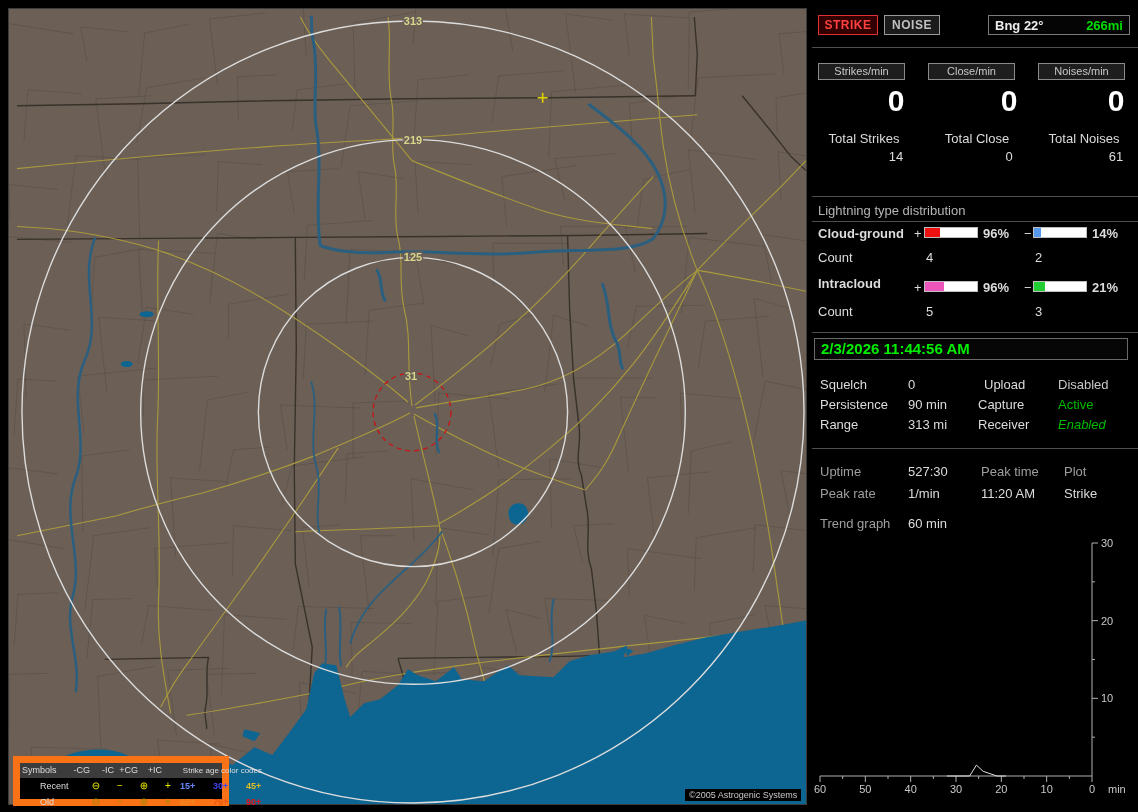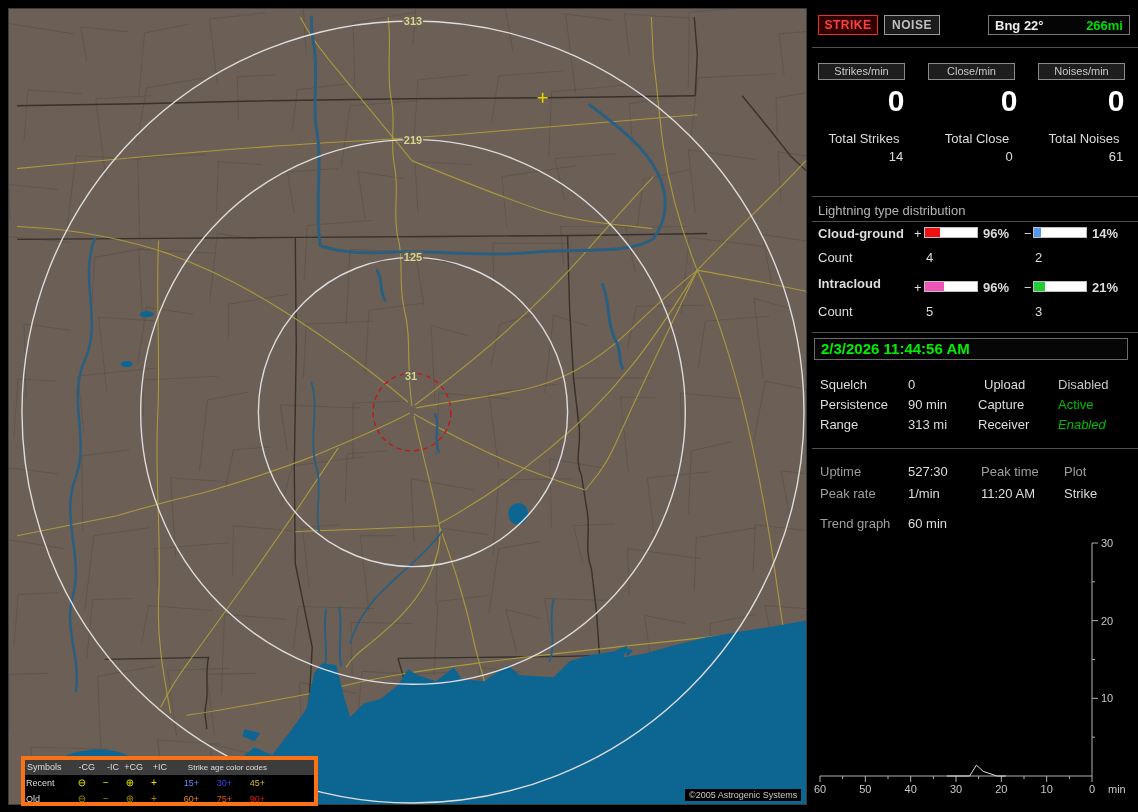--- a/index.html
+++ b/index.html
@@ -14,26 +14,26 @@
   .bigzero{position:absolute;width:116px;text-align:center;font-size:30px;font-weight:bold;color:#fff}
   .colcap{position:absolute;width:116px;text-align:center;font-size:13px;color:#dcdcdc;white-space:nowrap}
   .bar{position:absolute;width:54px;height:11px;background:#fff;border:1px solid #bdbdbd}
   .bar>div{height:100%;width:0}
   .clockbox{position:absolute;left:814px;top:338px;width:314px;height:22px;line-height:20px;background:#060606;border:1px solid #6a6a6a;font-size:15px;font-weight:bold;padding-left:6px;white-space:nowrap}
   .bngbox{position:absolute;left:988px;top:15px;width:142px;height:20px;background:#050505;border:1px solid #7a7a7a;display:flex;justify-content:space-between;align-items:center;padding:0 6px;font-size:13px;font-weight:bold;color:#ececec}
   #map{position:absolute;left:8px;top:8px;width:799px;height:797px;border:1px solid #3c3c3c;background:#fdba74}
   #map svg{display:block;width:100%;height:100%}
   svg text{font-family:"Liberation Sans",sans-serif}
   .copyright{position:absolute;left:676px;top:780px;background:#000;color:#c8c8c8;font-size:9px;padding:1px 4px;white-space:nowrap}
-  .legend{position:absolute;left:12px;top:747px;width:297px;height:50px;background:#000;border:4px solid #f97316;font-size:9px;color:#ddd}
+  .legend{position:absolute;left:4px;top:747px;width:216px;height:50px;background:#000;border:7px solid #f97316;font-size:9px;color:#ddd}
   .legend .hdr{display:grid;grid-template-columns:44px 24px 24px 24px 24px 100px;background:#3c3c3c;height:15px;line-height:15px;padding:0 2px}
-  .legend .row{display:grid;grid-template-columns:44px 24px 24px 24px 24px 33px 33px 33px;height:16px;line-height:16px;padding:0 1px}
+  .legend .row{display:grid;grid-template-columns:44px 24px 24px 24px 24px 33px 33px 33px;height:16px;line-height:16px;padding:0 20px}
   .legend .c{text-align:right;white-space:nowrap}
   .legend .sym{text-align:center;font-size:10px;line-height:15px}
-  .legend .age{text-align:right;font-weight:normal}
+  .legend .age{text-align:left;font-weight:bold}
   .trend{position:absolute;left:812px;top:535px}
 </style>
 </head>
 <body>
 
 <div id="map">
   <svg viewBox="0 0 799 797">
     <rect width="799" height="797" fill="#6b5f56"></rect>
     <path id="county-lines" fill="none" stroke="#584e45" stroke-width="0.8" opacity="0.7" d="M-4,14 l69,11 M-4,14 l-3,44 M19,81 l54,4 M19,81 l-4,51 M0,176 l49,5 M0,176 l1,35 M-3,228 l65,6 M-3,228 l-10,62 M15,316 l47,6 M15,316 l2,74 M9,371 l38,2 M9,371 l-4,57 M0,460 l49,6 M0,460 l-7,77 M-1,532 l56,9 M-1,532 l-9,49 M9,587 l40,-2 M9,587 l-4,52 M-0,667 l39,-1 M-0,667 l0,59 M22,740 l78,2 M22,740 l4,46 M72,18 l48,5 M72,18 l6,35 M87,90 l56,-3 M87,90 l10,79 M67,147 l66,4 M67,147 l-9,76 M86,249 l49,-9 M86,249 l-4,64 M90,309 l62,4 M90,309 l8,75 M69,368 l78,-8 M69,368 l6,57 M73,448 l48,-6 M73,448 l1,77 M85,528 l56,-8 M85,528 l-9,75 M84,592 l39,-1 M84,592 l-6,59 M89,669 l57,-10 M89,669 l3,72 M73,768 l38,-3 M73,768 l-7,39 M136,24 l46,-9 M136,24 l-6,63 M138,79 l58,-10 M138,79 l-10,55 M129,149 l68,-3 M129,149 l2,80 M130,241 l76,4 M130,241 l4,70 M138,299 l47,7 M138,299 l-9,57 M134,372 l76,-4 M134,372 l1,36 M162,470 l57,4 M162,470 l5,79 M146,541 l76,-6 M146,541 l3,39 M140,598 l65,5 M140,598 l-7,38 M159,663 l62,-2 M159,663 l9,66 M149,733 l63,4 M149,733 l6,47 M201,10 l56,-6 M201,10 l8,66 M229,68 l39,-2 M229,68 l1,43 M210,153 l43,3 M210,153 l-2,50 M209,225 l38,6 M209,225 l-8,70 M220,296 l60,-10 M220,296 l-0,35 M199,392 l41,-8 M199,392 l-8,71 M225,442 l37,-3 M225,442 l-8,39 M225,518 l58,5 M225,518 l-1,50 M216,607 l62,5 M216,607 l-3,80 M198,667 l50,-1 M198,667 l8,61 M202,737 l44,10 M202,737 l5,77 M295,-1 l48,-10 M295,-1 l3,49 M289,81 l50,-6 M289,81 l-5,41 M279,163 l51,-3 M279,163 l7,42 M299,217 l65,-5 M299,217 l-3,55 M298,316 l67,-3 M298,316 l-3,55 M272,397 l80,3 M272,397 l7,45 M284,458 l71,-9 M284,458 l-11,40 M294,520 l37,-3 M294,520 l7,59 M290,599 l76,2 M290,599 l-5,43 M291,675 l57,11 M291,675 l3,59 M295,758 l54,-4 M295,758 l-7,35 M345,14 l63,-11 M345,14 l2,73 M342,97 l68,-5 M342,97 l-9,61 M350,163 l45,7 M350,163 l7,48 M342,241 l71,3 M342,241 l-4,75 M361,302 l54,-7 M361,302 l-4,65 M345,395 l52,-2 M345,395 l-0,55 M339,446 l40,-3 M339,446 l-2,49 M352,528 l36,0 M352,528 l9,76 M343,615 l61,1 M343,615 l1,54 M354,664 l53,3 M354,664 l-7,73 M355,749 l49,9 M355,749 l9,76 M408,-3 l56,-9 M408,-3 l-3,39 M410,71 l51,-5 M410,71 l-4,61 M407,153 l57,3 M407,153 l3,51 M408,248 l50,10 M408,248 l8,49 M423,317 l38,11 M423,317 l4,77 M431,385 l71,6 M431,385 l-3,62 M403,471 l63,11 M403,471 l3,63 M430,520 l51,7 M430,520 l-2,79 M430,594 l50,-6 M430,594 l-4,74 M404,667 l34,-2 M404,667 l4,40 M417,757 l47,1 M417,757 l-0,35 M497,-4 l79,-9 M497,-4 l8,46 M491,67 l65,-5 M491,67 l-7,46 M494,168 l75,-11 M494,168 l5,50 M485,235 l74,-0 M485,235 l1,43 M492,316 l35,-10 M492,316 l-9,42 M481,385 l70,-9 M481,385 l10,76 M491,472 l74,-1 M491,472 l-6,76 M491,541 l41,-7 M491,541 l-10,65 M498,602 l35,9 M498,602 l11,43 M472,660 l42,5 M472,660 l-10,75 M499,737 l37,2 M499,737 l1,44 M558,5 l47,6 M558,5 l10,79 M544,83 l78,-7 M544,83 l-3,66 M547,150 l62,-5 M547,150 l10,41 M553,218 l78,0 M553,218 l3,39 M546,307 l35,11 M546,307 l-9,78 M565,370 l79,-0 M565,370 l8,49 M542,451 l54,9 M542,451 l2,69 M566,518 l41,-2 M566,518 l9,37 M537,591 l67,2 M537,591 l6,37 M559,669 l36,7 M559,669 l-5,34 M542,764 l39,6 M542,764 l1,42 M617,5 l65,4 M617,5 l5,41 M622,95 l50,-8 M622,95 l3,42 M636,171 l46,-10 M636,171 l-6,47 M618,219 l62,-1 M618,219 l10,45 M629,298 l67,-1 M629,298 l-9,42 M613,389 l36,1 M613,389 l8,76 M640,470 l62,-6 M640,470 l7,60 M620,541 l74,10 M620,541 l2,49 M637,608 l42,8 M637,608 l10,67 M605,671 l78,1 M605,671 l-7,52 M634,756 l75,-5 M634,756 l3,55 M682,3 l54,-4 M682,3 l-1,77 M691,69 l77,-4 M691,69 l-8,64 M681,141 l68,10 M681,141 l7,64 M682,229 l76,9 M682,229 l-8,76 M698,313 l64,-5 M698,313 l-7,47 M673,385 l63,6 M673,385 l3,65 M684,443 l40,-9 M684,443 l-3,63 M689,530 l60,-10 M689,530 l-2,53 M703,616 l45,-9 M703,616 l-1,57 M691,681 l36,-6 M691,681 l-11,35 M683,744 l54,8 M683,744 l0,55 M772,25 l77,-7 M772,25 l5,41 M769,89 l69,-11 M769,89 l1,35 M771,143 l39,6 M771,143 l3,50 M755,226 l54,8 M755,226 l10,51 M747,290 l35,10 M747,290 l9,80 M758,373 l53,11 M758,373 l-11,59 M774,463 l79,9 M774,463 l9,47 M748,517 l79,9 M748,517 l-2,48 M758,598 l65,5 M758,598 l7,37 M743,670 l39,5 M743,670 l-10,71 M747,740 l58,1 M747,740 l2,48 "></path>
 

